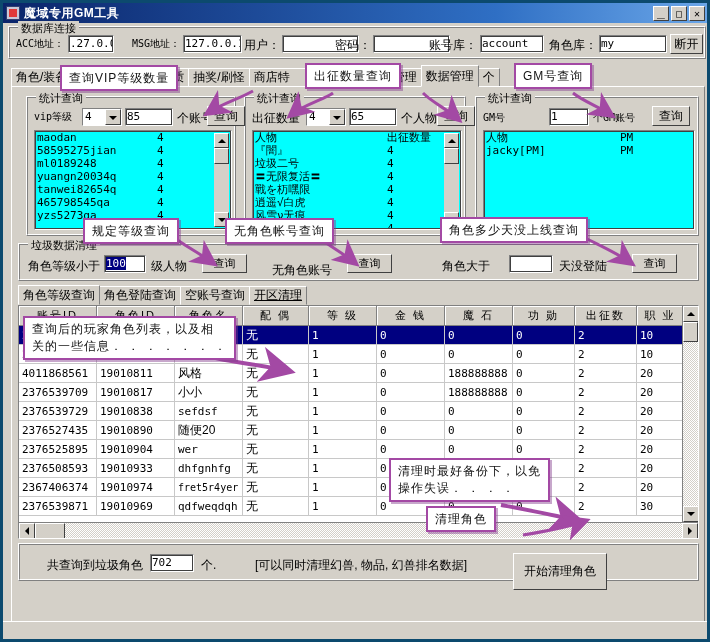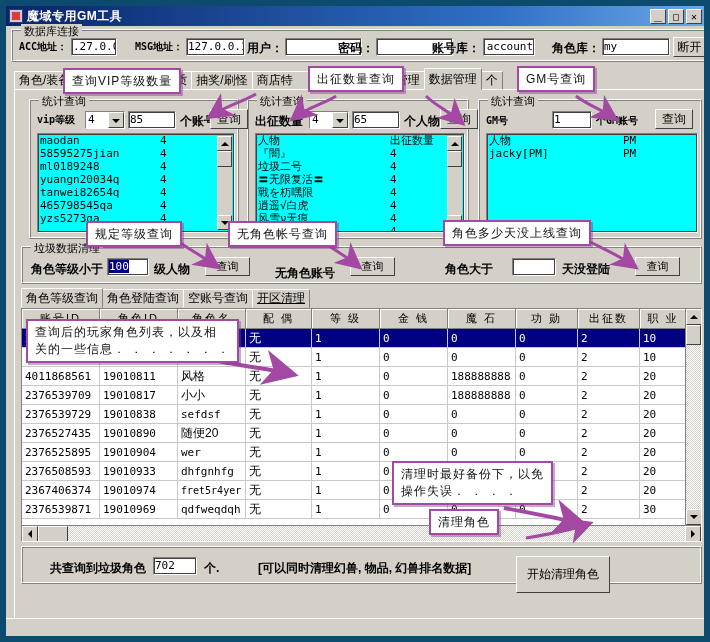--- a/index.html
+++ b/index.html
@@ -5,21 +5,21 @@
   * { box-sizing: border-box; }
   html, body {
     margin: 0; padding: 0;
     background: #ffffff;
     font-family: "Liberation Sans", "DejaVu Sans", sans-serif;
   }
   #app {
     position: relative;
     width: 710px; height: 642px;
     background: #d4d0c8;
-    border: 6px solid #0c4a6e;
+    border: 3px solid #0c4a6e;
     overflow: hidden;
   }
 
   
   .titlebar {
     height: 20px;
     background: linear-gradient(to right, #0a246a 0%, #2f6fc4 70%, #6aa6e8 100%);
     display: flex; align-items: center;
     padding: 0 2px 0 3px;
     color: #fff;
@@ -60,21 +60,21 @@
   .group-inner {
     border: 1px solid;
     border-color: #808080 #ffffff #ffffff #808080;
     position: relative; height: 100%;
   }
   .group-label {
     position: absolute; top: -7px; left: 8px;
     background: #d4d0c8; padding: 0 3px;
     font-size: 11px; color: #000; white-space: nowrap;
   }
-  .lbl { font-size: 11px; color: #000; white-space: nowrap; font-weight: bold; }
+  .lbl { font-size: 11px; color: #000; white-space: nowrap; }
   .lbl-mono { font-family: "DejaVu Sans Mono", monospace; font-size: 10px; }
 
   .tbox {
     background: #ffffff;
     border: 1px solid;
     border-color: #808080 #ffffff #ffffff #808080;
     outline: 1px solid #404040;
     outline-offset: -2px;
     font-family: "DejaVu Sans Mono", monospace;
     font-size: 11px;
@@ -305,21 +305,21 @@
       <div class="lbl lbl-mono" style="position:absolute;left:122px;top:9px;">MSG地址：</div>
       <div class="tbox" style="position:absolute;left:173px;top:7px;width:59px;">127.0.0.1</div>
 
       <div class="lbl" style="position:absolute;left:234px;top:9px;font-size:12px;">用户：</div>
       <div class="tbox" style="position:absolute;left:272px;top:7px;width:77px;"></div>
 
       <div class="lbl" style="position:absolute;left:325px;top:9px;font-size:12px;">密码：</div>
       <div class="tbox" style="position:absolute;left:363px;top:7px;width:77px;"></div>
 
       <div class="lbl" style="position:absolute;left:419px;top:9px;font-size:12px;">账号库：</div>
-      <div class="tbox" style="position:absolute;left:470px;top:7px;width:52px;text-align:right;">account</div>
+      <div class="tbox" style="position:absolute;left:470px;top:7px;width:64px;">account</div>
 
       <div class="lbl" style="position:absolute;left:539px;top:9px;font-size:12px;">角色库：</div>
       <div class="tbox" style="position:absolute;left:589px;top:7px;width:68px;">my</div>
 
       <div class="btn" style="position:absolute;left:660px;top:6px;width:33px;height:20px;font-size:12px;">
           <span>断开</span>
         </div>
     </div>
   </div>
 

